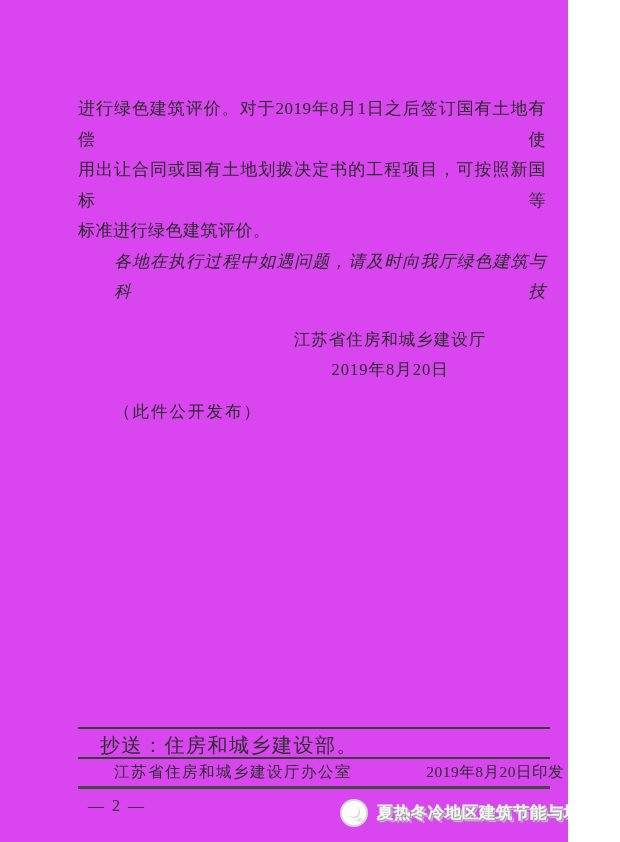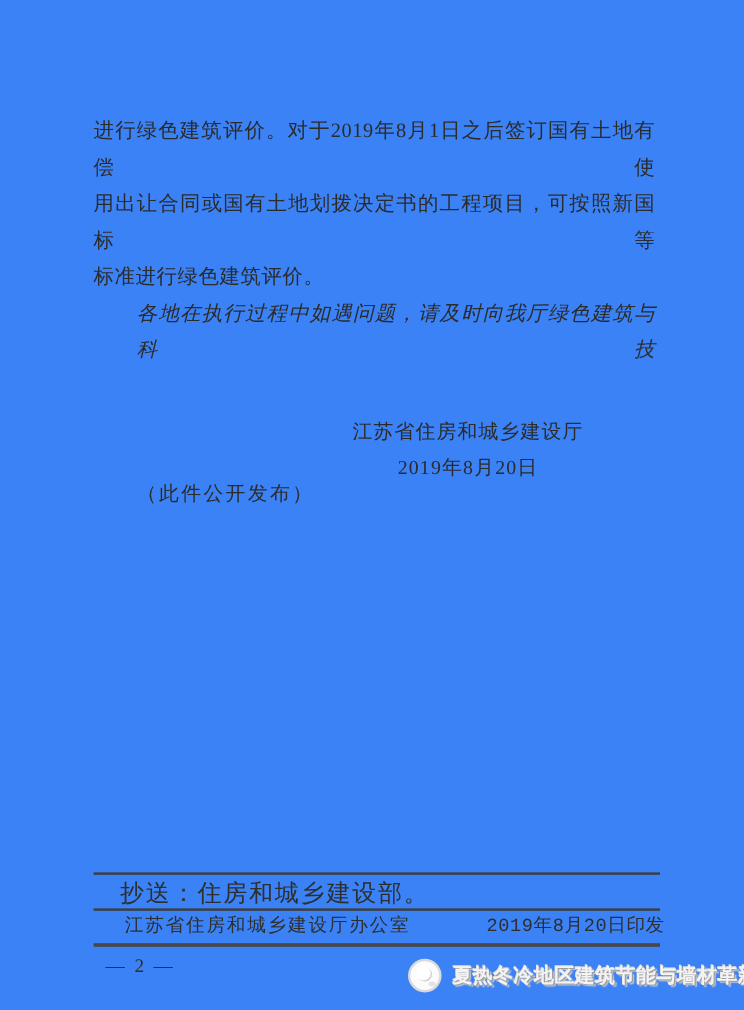--- a/index.html
+++ b/index.html
@@ -2,23 +2,23 @@
 <html><head>
 <meta charset="utf-8">
 <style>
   html, body {
     margin: 0;
     padding: 0;
     background: #ffffff;
   }
   .page {
     position: relative;
-    width: 620px;
+    width: 568px;
     height: 842px;
-    background: #3b82f6;
+    background: #d946ef;
     overflow: hidden;
     font-family: "Liberation Serif", "DejaVu Serif", serif;
     color: #2b2b2b;
   }
   
   .body-block {
     position: absolute;
     left: 78px;
     top: 94px;
     width: 468px;
@@ -38,21 +38,21 @@
     text-align-last: justify;
   }
   .body-line.indent {
     padding-left: 36px;
     font-style: italic;
   }
   
   .signature-block {
     position: absolute;
     left: 280px;
-    top: 345px;
+    top: 325px;
     width: 220px;
     text-align: center;
   }
   .signature-line {
     margin: 0;
     font-size: 16.5px;
     line-height: 30px;
     letter-spacing: 1px;
     color: #2b2b2b;
   }
@@ -83,29 +83,28 @@
     left: 100px;
     top: 735px;
     margin: 0;
     font-size: 20px;
     line-height: 20px;
     letter-spacing: 1.5px;
     color: #2e2e2e;
   }
   .issue-row {
     position: absolute;
-    left: 82px;
+    left: 92px;
     top: 762px;
     width: 472px;
     display: flex;
     justify-content: space-between;
     align-items: flex-start;
     padding-left: 22px;
     box-sizing: border-box;
-    font-family: Liberation Mono, monospace;
   }
   .issue-office, .issue-date {
     margin: 0;
     font-size: 15.5px;
     line-height: 20px;
     letter-spacing: 1.5px;
     color: #2e2e2e;
     white-space: nowrap;
   }
   .issue-date { letter-spacing: 0.5px; }

